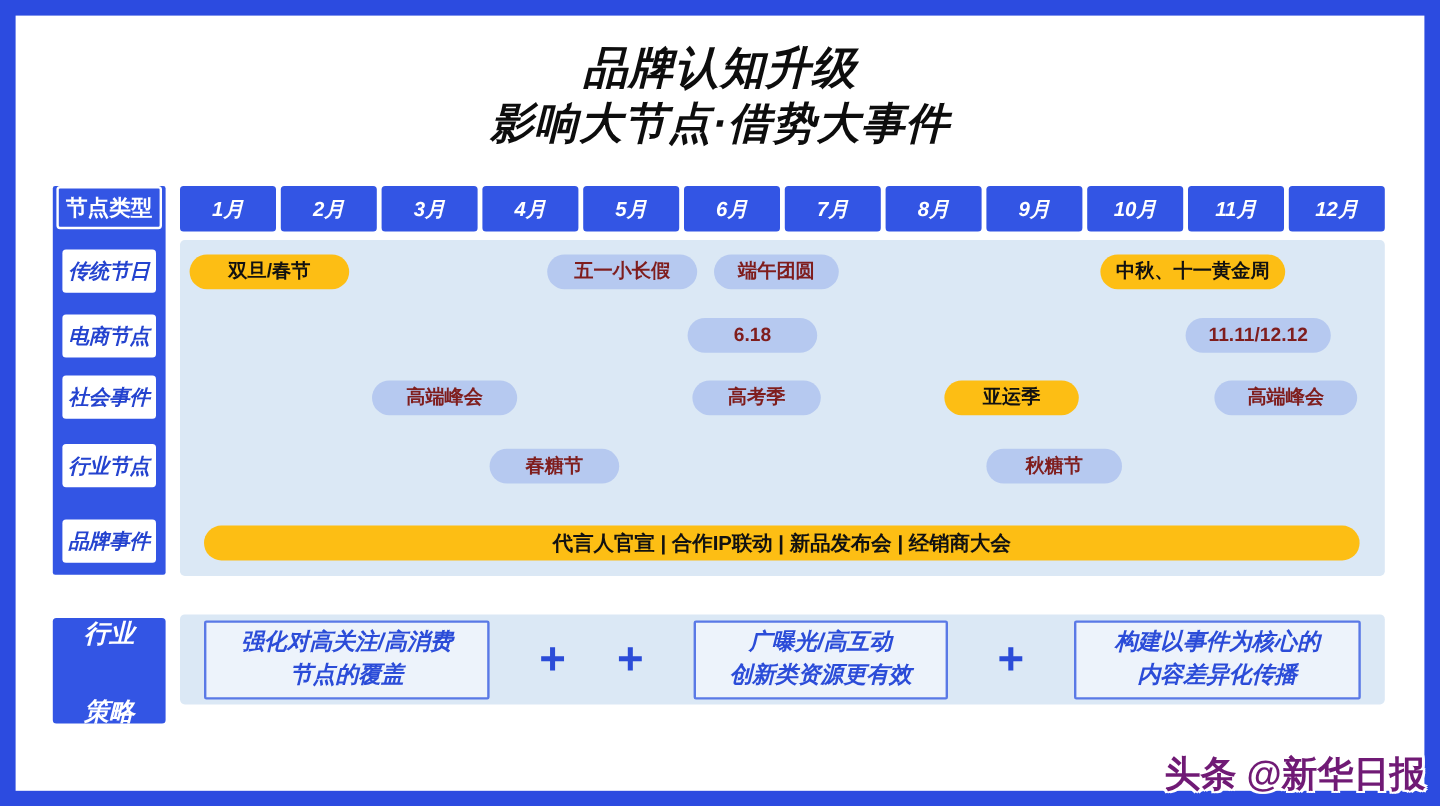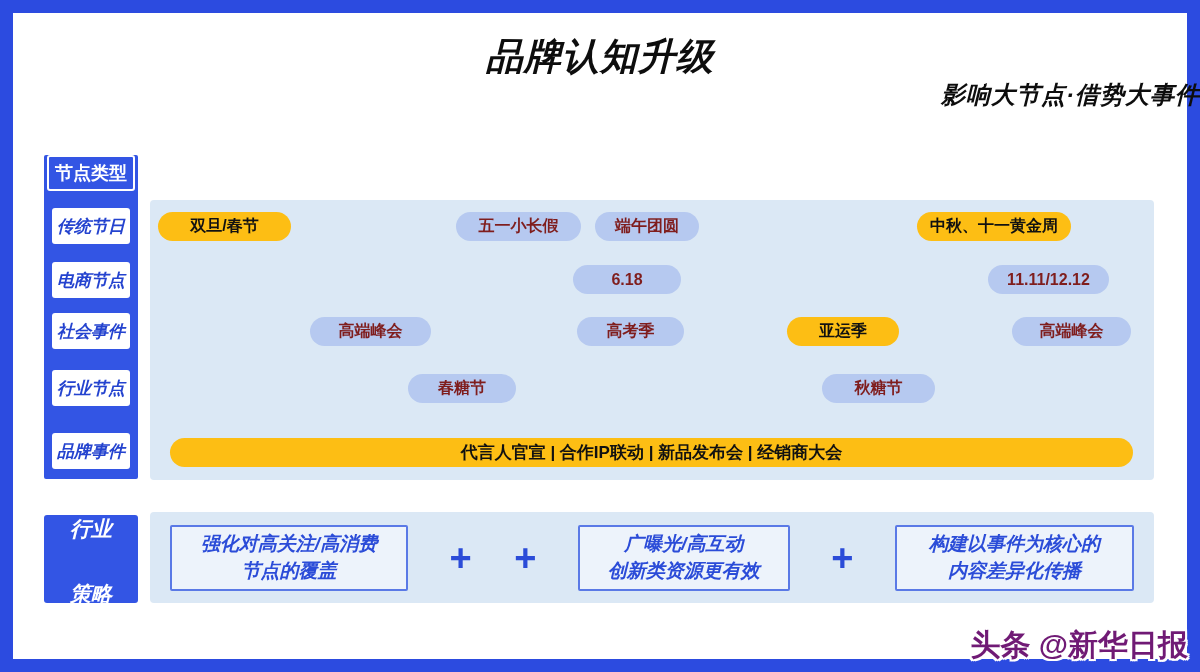--- a/index.html
+++ b/index.html
@@ -4,21 +4,21 @@
 <style>
   html,body{margin:0;padding:0;background:#ffffff;}
   body{font-family:"Liberation Sans","DejaVu Sans",sans-serif;}
   #canvas{position:relative;width:1200px;height:672px;background:#ffffff;overflow:hidden;}
   .frame{position:absolute;inset:0;border:13px solid #2c4be0;pointer-events:none;}
 
   
   .title{position:absolute;left:0;top:34px;width:1200px;text-align:center;color:#0d0d0d;
          font-weight:bold;font-style:italic;letter-spacing:1px;line-height:1.25;}
   .title .l1{font-size:37px;}
-  .title .l2{font-size:24px;text-align:right;}
+  .title .l2{font-size:36px;}
 
   
   .months{position:absolute;left:150px;top:155px;width:1004px;height:38px;display:flex;gap:4px;}
   .month{flex:1;background:#3355e4;color:#ffffff;border-radius:3px;display:flex;
          align-items:center;justify-content:center;font-size:17px;font-weight:bold;font-style:italic;}
 
   
   .sidebar{position:absolute;left:44px;top:155px;width:94px;height:324px;background:#3355e4;border-radius:2px;}
   .corner{position:absolute;left:3px;top:0;right:3px;height:32px;border:2px solid #ffffff;border-radius:3px;
           display:flex;align-items:center;justify-content:center;color:#ffffff;font-weight:bold;font-size:18px;}
@@ -30,21 +30,21 @@
   .pill{position:absolute;height:29px;border-radius:15px;background:#b6c9f0;color:#7f1d1d;
         display:flex;align-items:center;justify-content:center;font-size:16px;font-weight:bold;white-space:nowrap;}
   .pill.hl{background:#fdbe14;color:#111111;}
   .bar{position:absolute;left:20px;top:238px;width:963px;height:29px;border-radius:15px;background:#fdbe14;
        color:#111111;display:flex;align-items:center;justify-content:center;font-size:17px;font-weight:bold;}
 
   
   .strat-label{position:absolute;left:44px;top:515px;width:94px;height:88px;background:#3355e4;border-radius:3px;
                display:flex;flex-direction:column;align-items:center;justify-content:space-between;color:#ffffff;
                font-weight:bold;font-size:21px;line-height:1.3;font-style:italic;gap:38px;}
-  .strat-panel{position:absolute;left:150px;top:512px;width:1004px;height:91px;background:#dbe8f5;border-radius:4px;
+  .strat-panel{position:absolute;left:150px;top:512px;width:1004px;height:75px;background:#dbe8f5;border-radius:4px;
                display:flex;align-items:center;justify-content:space-between;padding:0 20px;box-sizing:border-box;}
   .strat-box{height:66px;background:#edf3fb;border:2px solid #5a79e6;border-radius:2px;box-sizing:border-box;
              display:flex;flex-direction:column;align-items:center;justify-content:center;
              color:#2b4cd8;font-weight:bold;font-size:19px;line-height:1.4;font-style:italic;white-space:nowrap;}
   .b1{width:238px;} .b2{width:234px;} .b3{width:212px;} .b4{width:239px;}
   .plus{color:#2b4cd8;font-size:38px;font-weight:bold;line-height:1;padding:0 1px;}
 
   
   .watermark{position:absolute;right:12px;bottom:6px;z-index:10;font-size:30px;font-weight:bold;color:#701a75;
              text-shadow:-2px -2px 0 #fff,2px -2px 0 #fff,-2px 2px 0 #fff,2px 2px 0 #fff,0 -2px 0 #fff,0 2px 0 #fff,-2px 0 0 #fff,2px 0 0 #fff;}
@@ -53,20 +53,34 @@
 <body>
 
 <div id="canvas">
   <div class="frame"></div>
 
   <div class="title">
     <div class="l1">品牌认知升级</div>
     <div class="l2">影响大节点·借势大事件</div>
   </div>
 
+  <div class="months">
+    <div class="month">1月</div>
+    <div class="month">2月</div>
+    <div class="month">3月</div>
+    <div class="month">4月</div>
+    <div class="month">5月</div>
+    <div class="month">6月</div>
+    <div class="month">7月</div>
+    <div class="month">8月</div>
+    <div class="month">9月</div>
+    <div class="month">10月</div>
+    <div class="month">11月</div>
+    <div class="month">12月</div>
+  </div>
 
   <div class="sidebar">
     <div class="corner">节点类型</div>
     <div class="cat" style="top:53px;">传统节日</div>
     <div class="cat" style="top:107px;">电商节点</div>
     <div class="cat" style="top:158px;">社会事件</div>
     <div class="cat" style="top:215px;">行业节点</div>
     <div class="cat" style="top:278px;">品牌事件</div>
   </div>
 

